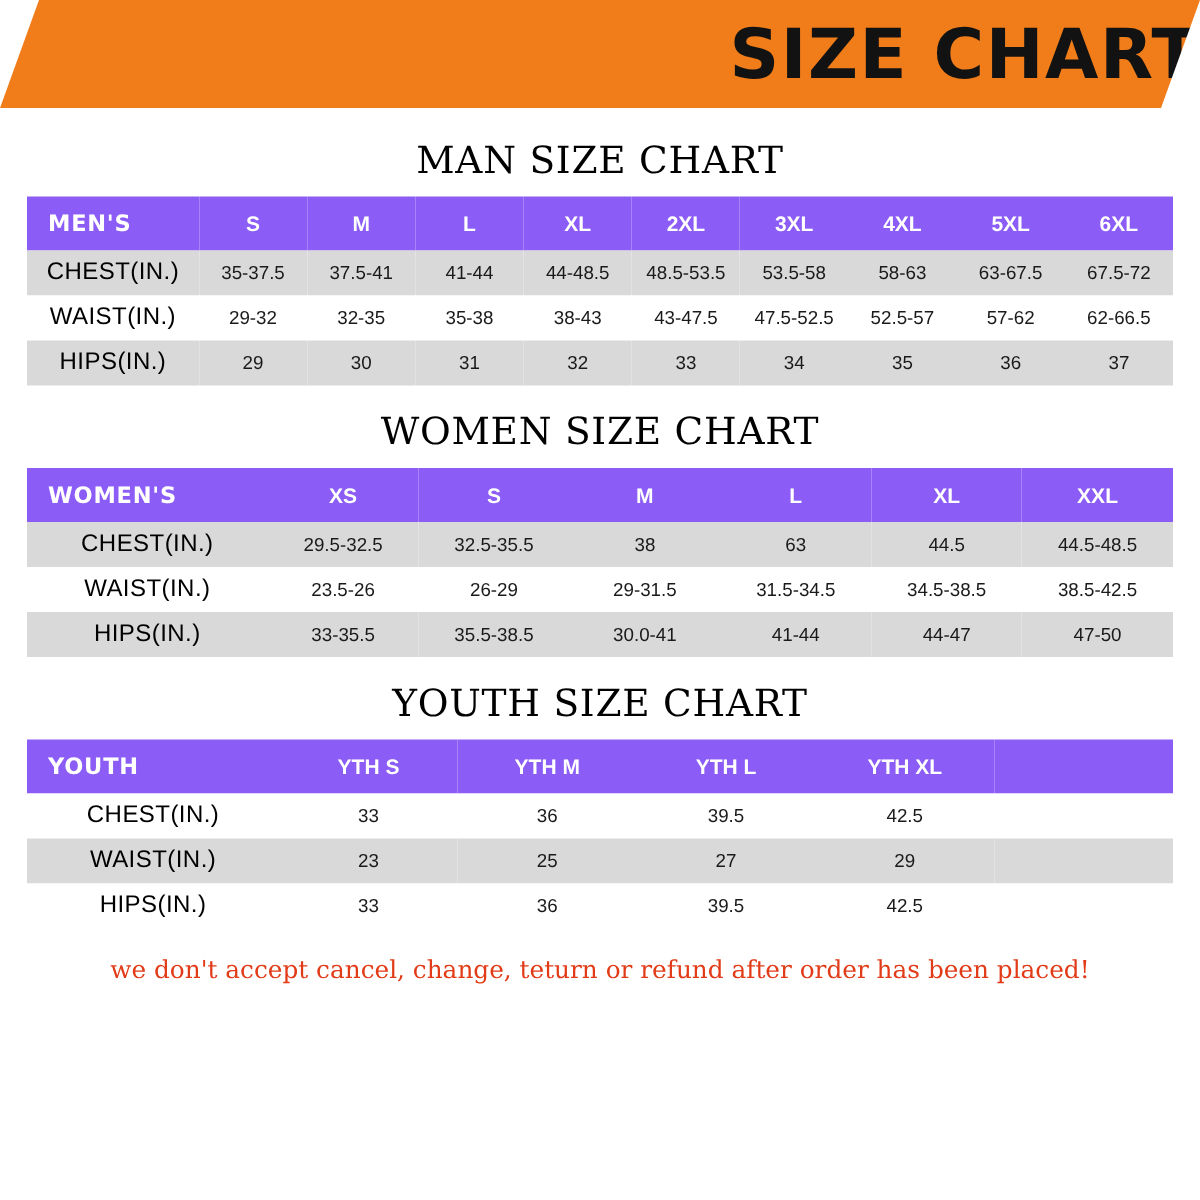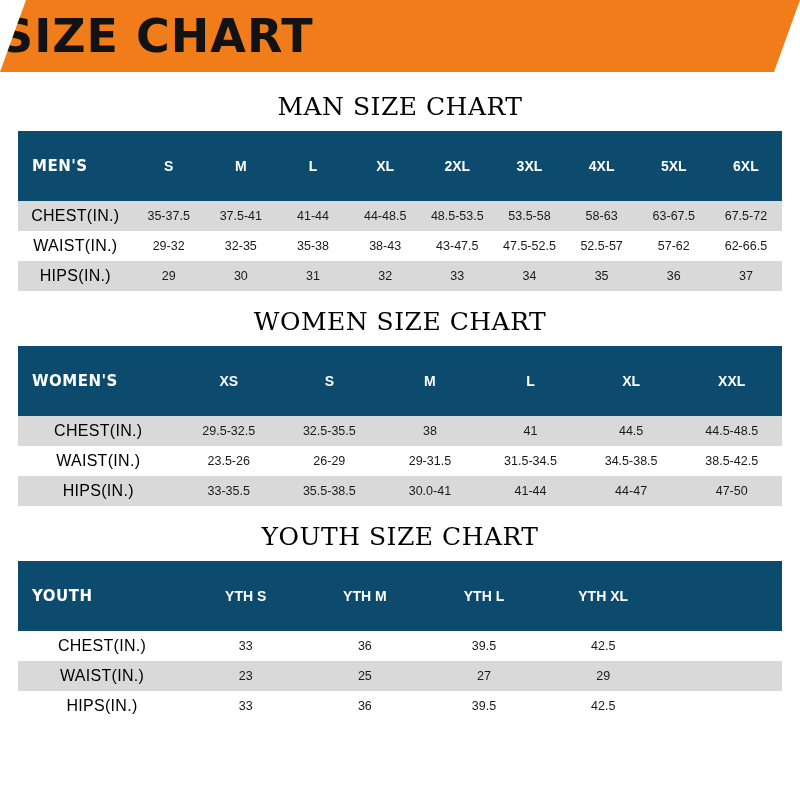--- a/index.html
+++ b/index.html
@@ -20,21 +20,21 @@
     background: #ffffff;
     box-sizing: border-box;
   }
   
   .header-band {
     position: relative;
     height: 72px;
     background: #f07d1a;
     display: flex;
     align-items: center;
-    justify-content: flex-start;
+    justify-content: flex-end;
   }
   .header-band .title {
     font-family: "DejaVu Sans", sans-serif;
     font-weight: bold;
     font-size: 46px;
     letter-spacing: 1px;
     color: #121212;
     text-align: center;
     line-height: 1;
   }
@@ -80,25 +80,25 @@
   }
   table.size-table th,
   table.size-table td {
     text-align: center;
     font-size: 12.5px;
     color: #1a1a1a;
     padding: 6px 2px;
     font-family: "Liberation Sans", sans-serif;
   }
   table.size-table thead th {
-    background: #0c4a6e;
+    background: #8b5cf6;
     color: #ffffff;
     font-size: 14px;
     font-weight: bold;
-    padding: 26px 2px;
+    padding: 9px 2px;
   }
   table.size-table thead th.rowhead {
     font-family: "DejaVu Sans", sans-serif;
     font-size: 15px;
     letter-spacing: 0.5px;
     text-align: left;
     padding-left: 14px;
   }
   table.size-table tbody tr.alt td {
     background: #d9d9d9;
@@ -231,21 +231,21 @@
           <th>XL</th>
           <th>XXL</th>
         </tr>
       </thead>
       <tbody>
         <tr class="alt">
           <td class="rowlabel">CHEST(IN.)</td>
           <td>29.5-32.5</td>
           <td>32.5-35.5</td>
           <td>38</td>
-          <td>41</td>
+          <td>63</td>
           <td>44.5</td>
           <td>44.5-48.5</td>
         </tr>
         <tr class="plain">
           <td class="rowlabel">WAIST(IN.)</td>
           <td>23.5-26</td>
           <td>26-29</td>
           <td>29-31.5</td>
           <td>31.5-34.5</td>
           <td>34.5-38.5</td>
@@ -305,16 +305,17 @@
           <td>33</td>
           <td>36</td>
           <td>39.5</td>
           <td>42.5</td>
           <td></td>
         </tr>
       </tbody>
     </table>
 
     <div class="footer-note">
+      <span class="line">we don't accept cancel, change, teturn or refund after order has been placed!</span>
     </div>
 
   </div>
 </div>
 
 </body></html>

